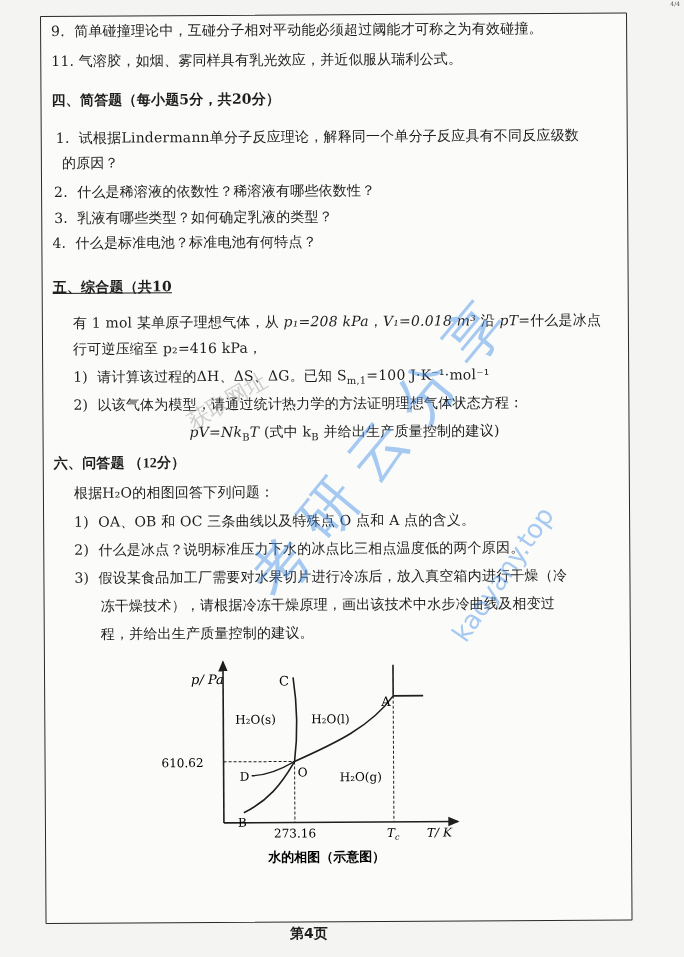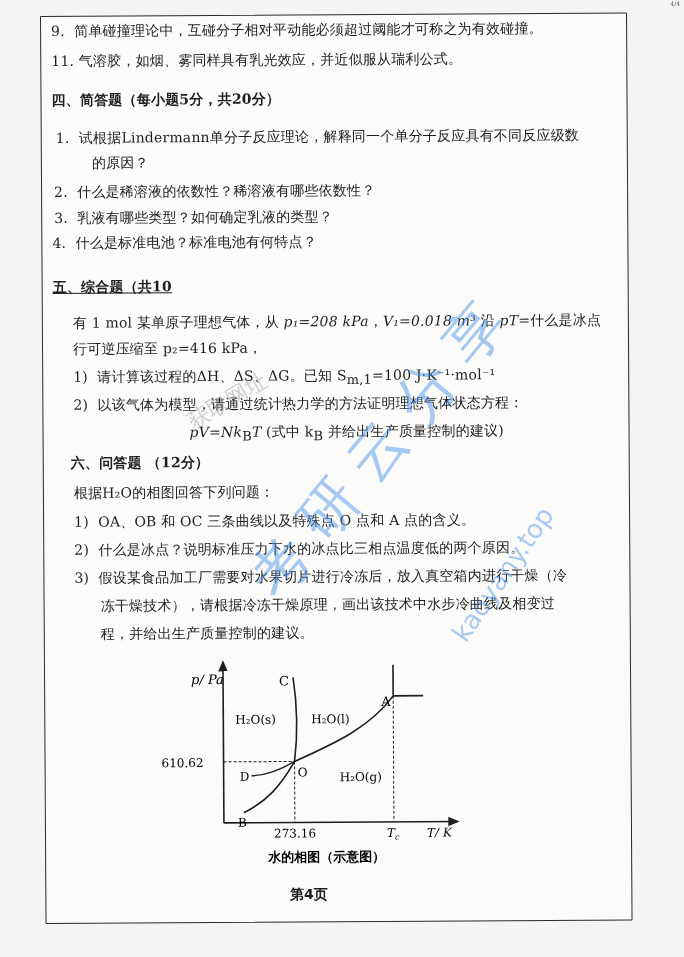--- a/index.html
+++ b/index.html
@@ -14,48 +14,48 @@
   .exam-box {
     position: absolute; left: 40px; top: 16px; width: 585px; height: 906px;
     border: 1.5px solid #2a2a2a; border-radius: 1px;
     background: #fbfbfa;
     transform: rotate(-0.35deg);
     transform-origin: top left;
   }
   .line { position: absolute; font-size: 14px; white-space: nowrap; letter-spacing: 0.2px; }
   .section { font-weight: bold; font-size: 14px; }
   i { font-style: italic; margin-top: 8px; }
-  sub, sup { font-size: 13px; }
+  sub, sup { font-size: 10px; }
   .watermark {
     position: absolute; color: rgba(60,140,230,0.45); font-family: "DejaVu Sans", sans-serif;
     pointer-events: none; white-space: nowrap;
   }
   .wm-gray { color: rgba(120,120,120,0.35); }
   .diagram { position: absolute; left: 0; top: 0; }
-  .footer { position: absolute; left: 290px; top: 886px; font-size: 14px; font-weight: bold; font-family: "DejaVu Sans", sans-serif; }
+  .footer { position: absolute; left: 290px; top: 925px; font-size: 14px; font-weight: bold; font-family: "DejaVu Sans", sans-serif; }
 </style>
 </head>
 <body>
 
 <div class="corner-mark">4/4</div>
 
 <div class="exam-box">
 
   <div class="line" style="left:10px; top:6px;">
     <span>9.</span>&nbsp;&nbsp;<span>简单碰撞理论中，互碰分子相对平动能必须超过阈能才可称之为有效碰撞。</span>
   </div>
   <div class="line" style="left:10px; top:36px;">
     <span>11.</span>&nbsp;<span>气溶胶，如烟、雾同样具有乳光效应，并近似服从瑞利公式。</span>
   </div>
 
   <div class="line section" style="left:10px; top:75px;">四、简答题（每小题5分，共20分）</div>
   <div class="line" style="left:14px; top:113px;">
     <span>1.</span>&nbsp;&nbsp;<span>试根据Lindermann单分子反应理论，解释同一个单分子反应具有不同反应级数</span>
   </div>
-  <div class="line" style="left:50px; top:138px;">的原因？</div>
+  <div class="line" style="left:20px; top:138px;">的原因？</div>
   <div class="line" style="left:12px; top:167px;">
     <span>2.</span>&nbsp;&nbsp;<span>什么是稀溶液的依数性？稀溶液有哪些依数性？</span>
   </div>
   <div class="line" style="left:12px; top:193px;">
     <span>3.</span>&nbsp;&nbsp;<span>乳液有哪些类型？如何确定乳液的类型？</span>
   </div>
   <div class="line" style="left:10px; top:218px;">
     <span>4.</span>&nbsp;&nbsp;<span>什么是标准电池？标准电池有何特点？</span>
   </div>
 
@@ -67,21 +67,21 @@
   <div class="line" style="left:30px; top:352px;">
     <span>1)</span>&nbsp;&nbsp;<span>请计算该过程的ΔH、ΔS、ΔG。已知 S</span><sub>m,1</sub><span>=100 J·K⁻¹·mol⁻¹</span>
   </div>
   <div class="line" style="left:30px; top:380px;">
     <span>2)</span>&nbsp;&nbsp;<span>以该气体为模型，请通过统计热力学的方法证明理想气体状态方程：</span>
   </div>
   <div class="line" style="left:146px; top:408px;">
     <i>pV=Nk</i><sub>B</sub><i>T</i><span> (式中 k</span><sub>B</sub><span> 并给出生产质量控制的建议)</span>
   </div>
 
-  <div class="line section" style="left:27px; top:438px;">六、问答题 （12分）</div>
+  <div class="line section" style="left:10px; top:438px;font-family:Liberation Serif, serif;">六、问答题 （12分）</div>
   <div class="line" style="left:30px; top:468px;">根据H₂O的相图回答下列问题：</div>
   <div class="line" style="left:30px; top:497px;">
     <span>1)</span>&nbsp;&nbsp;<span>OA、OB 和 OC 三条曲线以及特殊点 O 点和 A 点的含义。</span>
   </div>
   <div class="line" style="left:30px; top:525px;">
     <span>2)</span>&nbsp;&nbsp;<span>什么是冰点？说明标准压力下水的冰点比三相点温度低的两个原因。</span>
   </div>
   <div class="line" style="left:30px; top:553px;">
     <span>3)</span>&nbsp;&nbsp;<span>假设某食品加工厂需要对水果切片进行冷冻后，放入真空箱内进行干燥（冷</span>
   </div>

